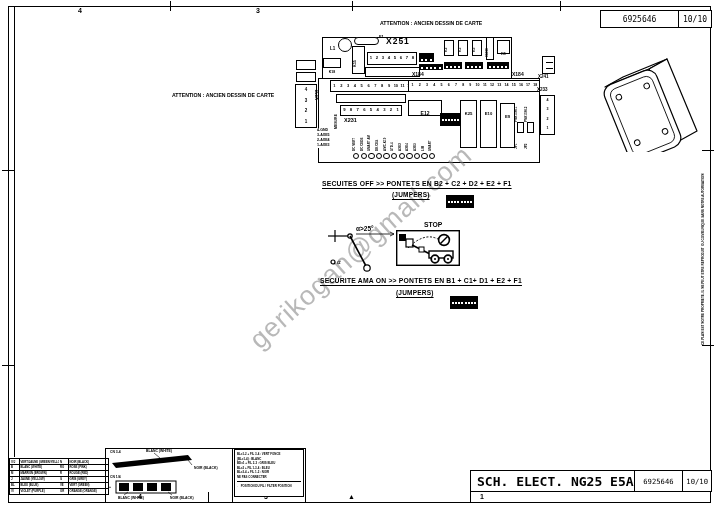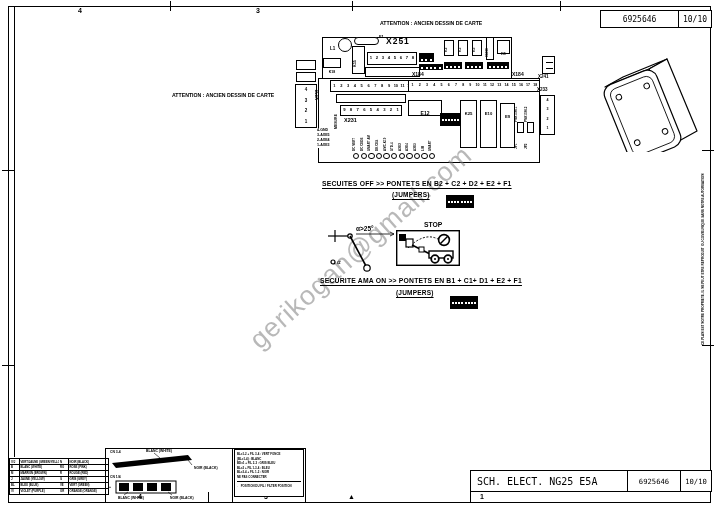--- a/index.html
+++ b/index.html
@@ -456,21 +456,21 @@
         <div>BD=1 + FIL 2-3 : GRIS BLEU</div>
         <div>BL=2 + FIL 1-3-4 : BLEU</div>
         <div>BL=3-4 + FIL 1-2 : NOIR</div>
         <div>NE PAS CONNECTER</div>
       </div>
     <div class="ln" style="position:static;width:100%;height:1px;margin:1.5px 0;"></div>
     <div>← POSITION DU FIL / FILTER POSITION</div>
   </div>
 
   <div class="box" style="left:470px;top:470px;width:242px;height:22px;display:flex;align-items:center;">
-    <span class="mono" style="flex:1;padding-left:6px;font-size:10px;font-weight:normal;white-space:nowrap;">SCH. ELECT. NG25 E5A</span>
+    <span class="mono" style="flex:1;padding-left:6px;font-size:13px;font-weight:bold;white-space:nowrap;">SCH. ELECT. NG25 E5A</span>
     <span style="width:1px;height:100%;background:#000;"></span>
     <span class="mono" style="width:52px;text-align:center;font-size:7.2px;">6925646</span>
     <span style="width:1px;height:100%;background:#000;"></span>
     <span class="mono" style="width:30px;text-align:center;font-size:7.2px;">10/10</span>
   </div>
   <div class="ln" style="left:470px;top:492px;width:1px;height:11px;"></div>
 
 </div>
 
 </body></html>

